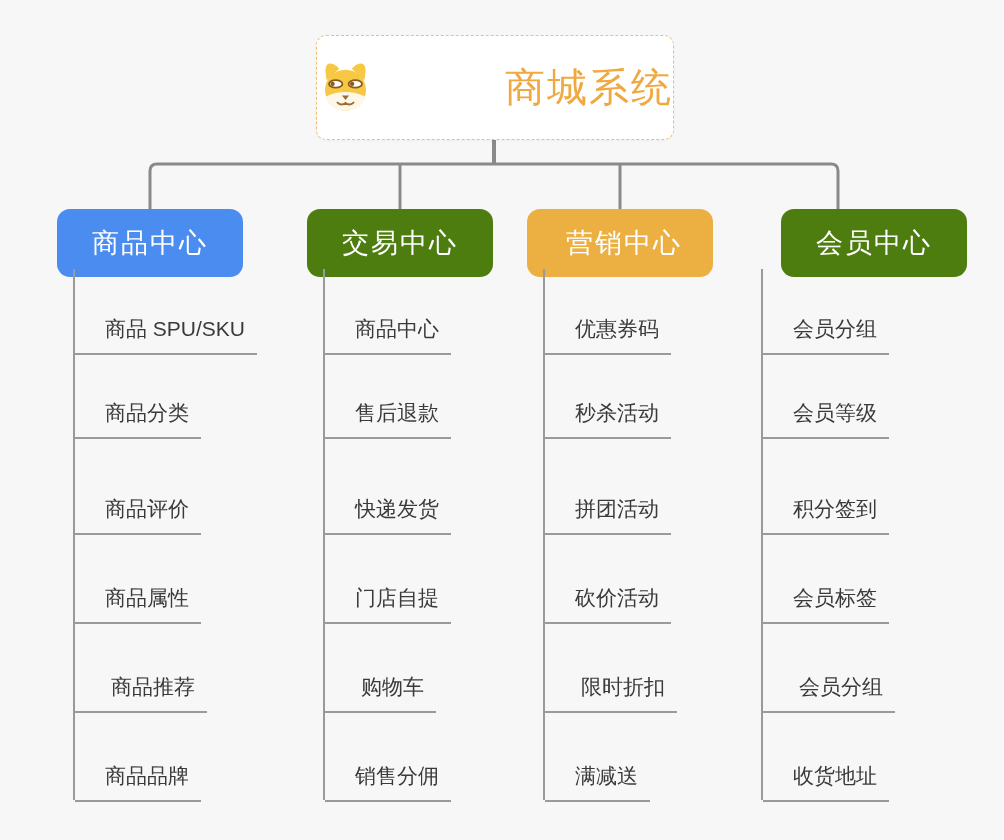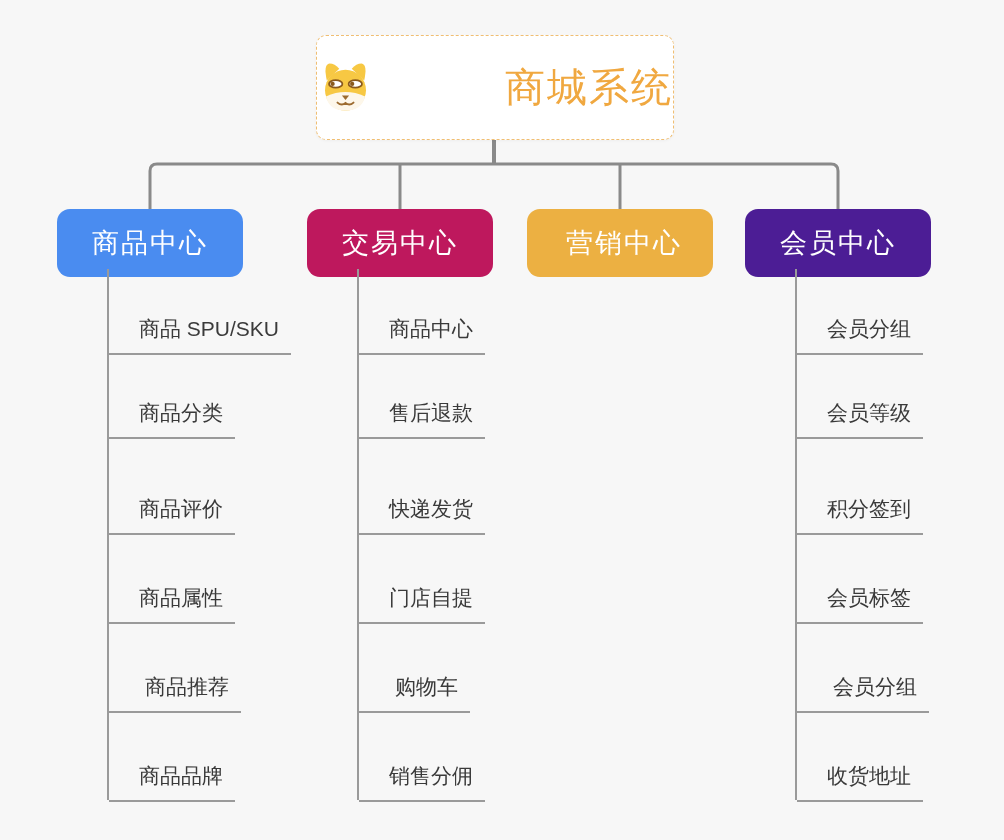--- a/index.html
+++ b/index.html
@@ -69,21 +69,20 @@
   .bh-1 { left: 307px; }
   .bh-2 { left: 527px; }
   .bh-3 { left: 745px; }
   
   .branch-items {
     position: absolute;
     top: 269px;
     height: 531px;
     width: 230px;
     border-left: 2px solid #9A9A9A;
-    margin-left: 34px;
   }
   .bi-0 { left: 73px; }
   .bi-1 { left: 323px; }
   .bi-2 { left: 543px; }
   .bi-3 { left: 761px; }
   .leaf {
     position: absolute;
     left: 0;
     padding: 0 12px 4px 30px;
     line-height: 40px;
@@ -122,42 +121,50 @@
       <ellipse cx="43" cy="26" rx="7.5" ry="4.2" fill="#FFFFFF" stroke="#8A5A1E" stroke-width="2"></ellipse>
       <circle cx="17.5" cy="26" r="2.4" fill="#8A5A1E"></circle>
       <circle cx="39.5" cy="26" r="2.4" fill="#8A5A1E"></circle>
       <path d="M28 39 h8 l-4 5 Z" fill="#9C6B2F"></path>
       <path d="M23 47 Q27.5 51 32 47.5 Q36.5 51 41 47" stroke="#9C6B2F" stroke-width="2.2" fill="none" stroke-linecap="round"></path>
     </svg>
     <span class="root-title">商城系统</span>
   </div>
 
   <div class="branch-header bh-0" style="background: rgb(74, 140, 240);">商品中心</div>
-  <div class="branch-header bh-1" style="background: #be185d;">交易中心</div>
+  <div class="branch-header bh-1" style="background: #4d7c0f;">交易中心</div>
   <div class="branch-header bh-2" style="background: rgb(236, 176, 66); padding-left: 8px;">营销中心</div>
-  <div class="branch-header bh-3" style="background: #4c1d95;">会员中心</div>
+  <div class="branch-header bh-3" style="background: #4d7c0f; margin-left: 36px;">会员中心</div>
 
   <div class="branch-items bi-0">
     <div class="leaf leaf-0">商品 SPU/SKU</div>
     <div class="leaf leaf-1">商品分类</div>
     <div class="leaf leaf-2">商品评价</div>
     <div class="leaf leaf-3">商品属性</div>
     <div class="leaf leaf-4">商品推荐</div>
     <div class="leaf leaf-5">商品品牌</div>
   </div>
 
   <div class="branch-items bi-1">
     <div class="leaf leaf-0">商品中心</div>
     <div class="leaf leaf-1">售后退款</div>
     <div class="leaf leaf-2">快递发货</div>
     <div class="leaf leaf-3">门店自提</div>
     <div class="leaf leaf-4">购物车</div>
     <div class="leaf leaf-5">销售分佣</div>
   </div>
 
+  <div class="branch-items bi-2">
+    <div class="leaf leaf-0">优惠券码</div>
+    <div class="leaf leaf-1">秒杀活动</div>
+    <div class="leaf leaf-2">拼团活动</div>
+    <div class="leaf leaf-3">砍价活动</div>
+    <div class="leaf leaf-4">限时折扣</div>
+    <div class="leaf leaf-5">满减送</div>
+  </div>
 
   <div class="branch-items bi-3">
     <div class="leaf leaf-0">会员分组</div>
     <div class="leaf leaf-1">会员等级</div>
     <div class="leaf leaf-2">积分签到</div>
     <div class="leaf leaf-3">会员标签</div>
     <div class="leaf leaf-4">会员分组</div>
     <div class="leaf leaf-5">收货地址</div>
   </div>
 

